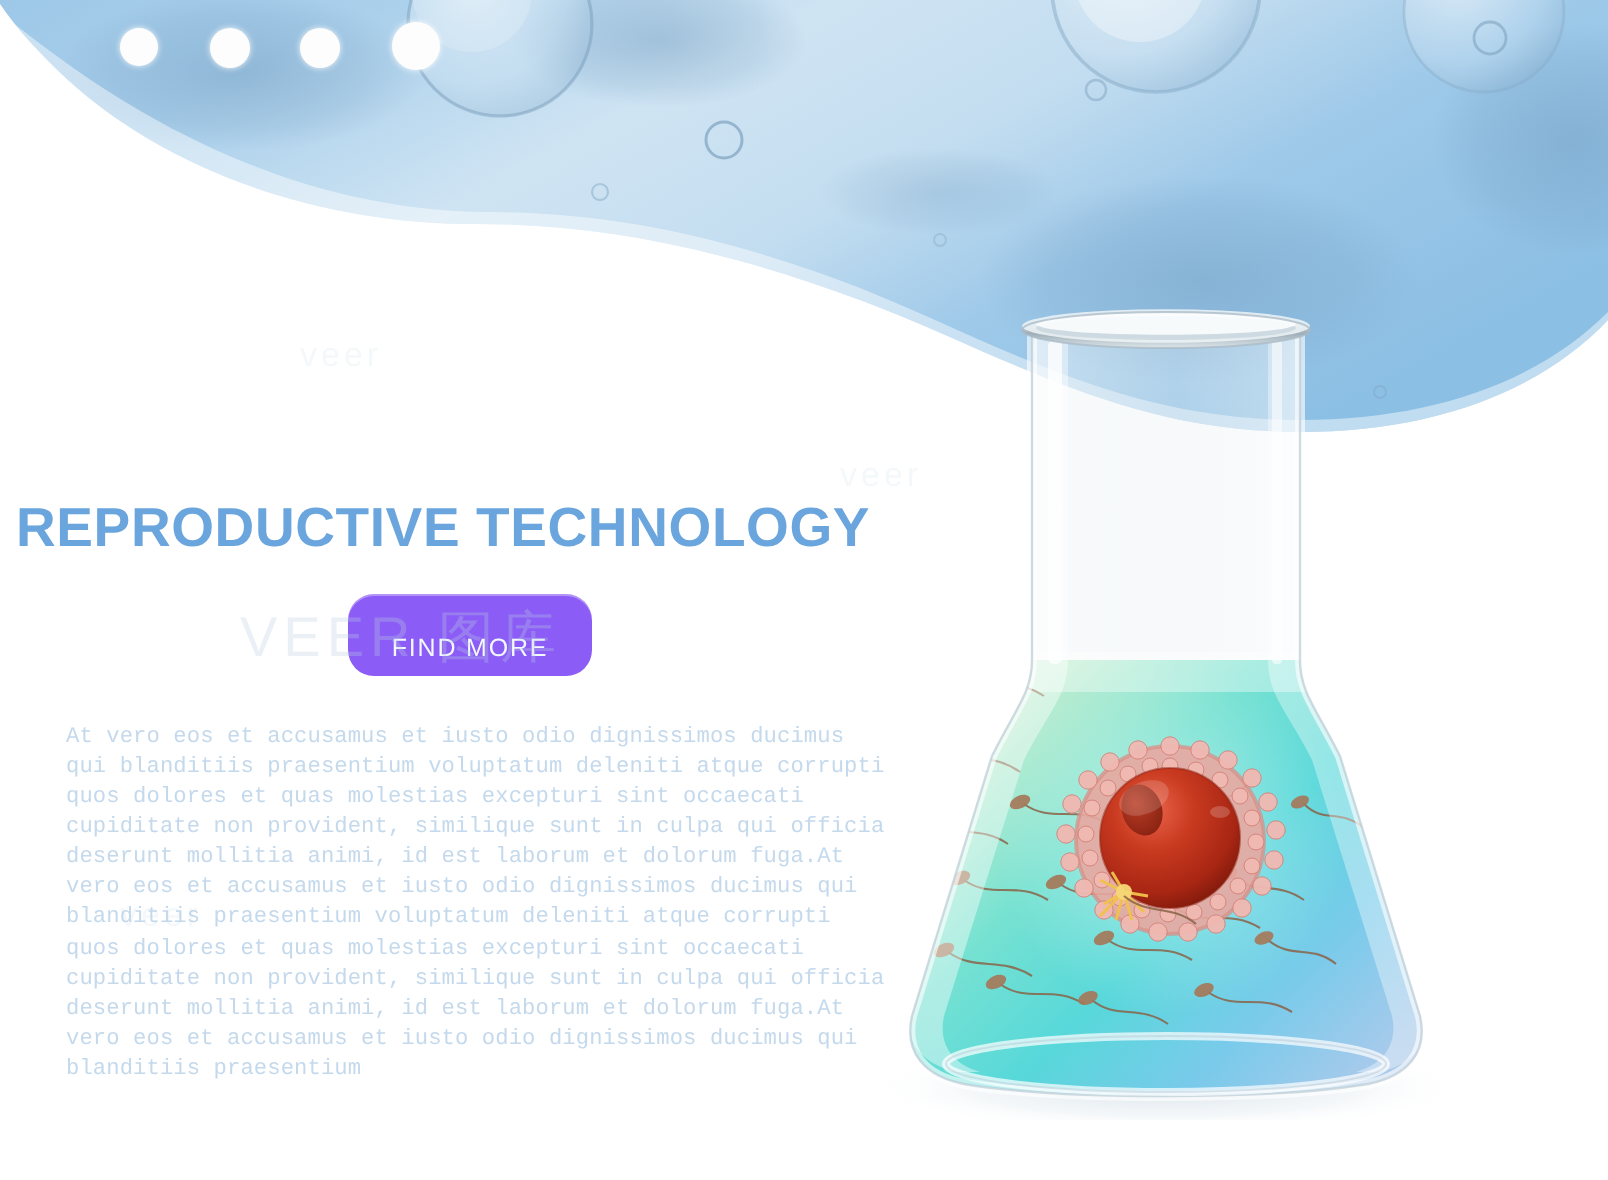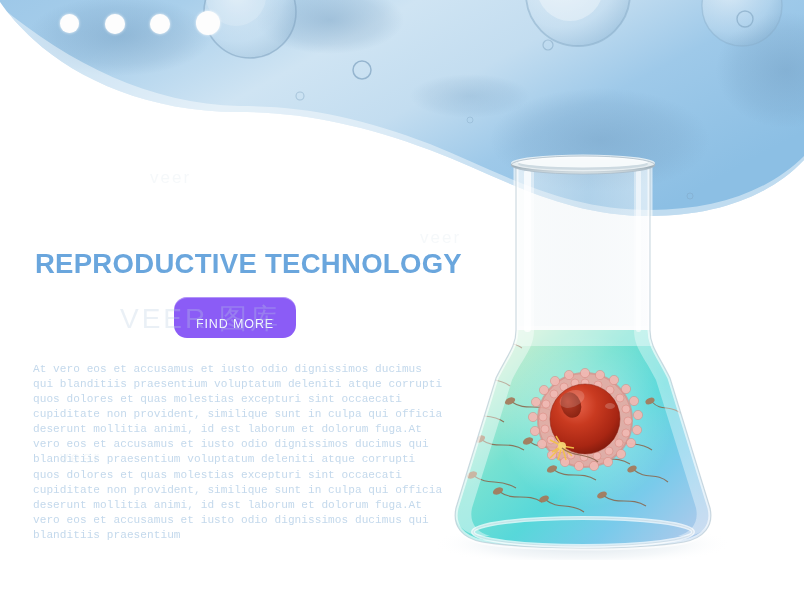--- a/index.html
+++ b/index.html
@@ -16,21 +16,21 @@
   .wave-svg { position:absolute; left:0; top:0; }
 
   
   .dot { position:absolute; border-radius:50%; background:#fdfdfd;
          box-shadow:0 0 3px rgba(255,255,255,.9); }
 
   
   .copy { position:absolute; left:0; top:246px; width:470px; }
   .title {
     font-size:27.5px; font-weight:bold; letter-spacing:.3px;
-    color:#6aa6dd; text-align:right; line-height:1.34;
+    color:#6aa6dd; text-align:left; line-height:1.34;
     padding:0 8px;
   }
   .title .l2 { display:block; }
   .cta-wrap { text-align:center; margin-top:14px; }
   .cta {
     display:inline-block; border:0; cursor:pointer;
     background:#8b5cf6; color:#f2f8fd;
     font-family:"Liberation Sans", sans-serif;
     font-size:12.5px; letter-spacing:.9px;
     padding:20px 22px 7px; border-radius:13px;

